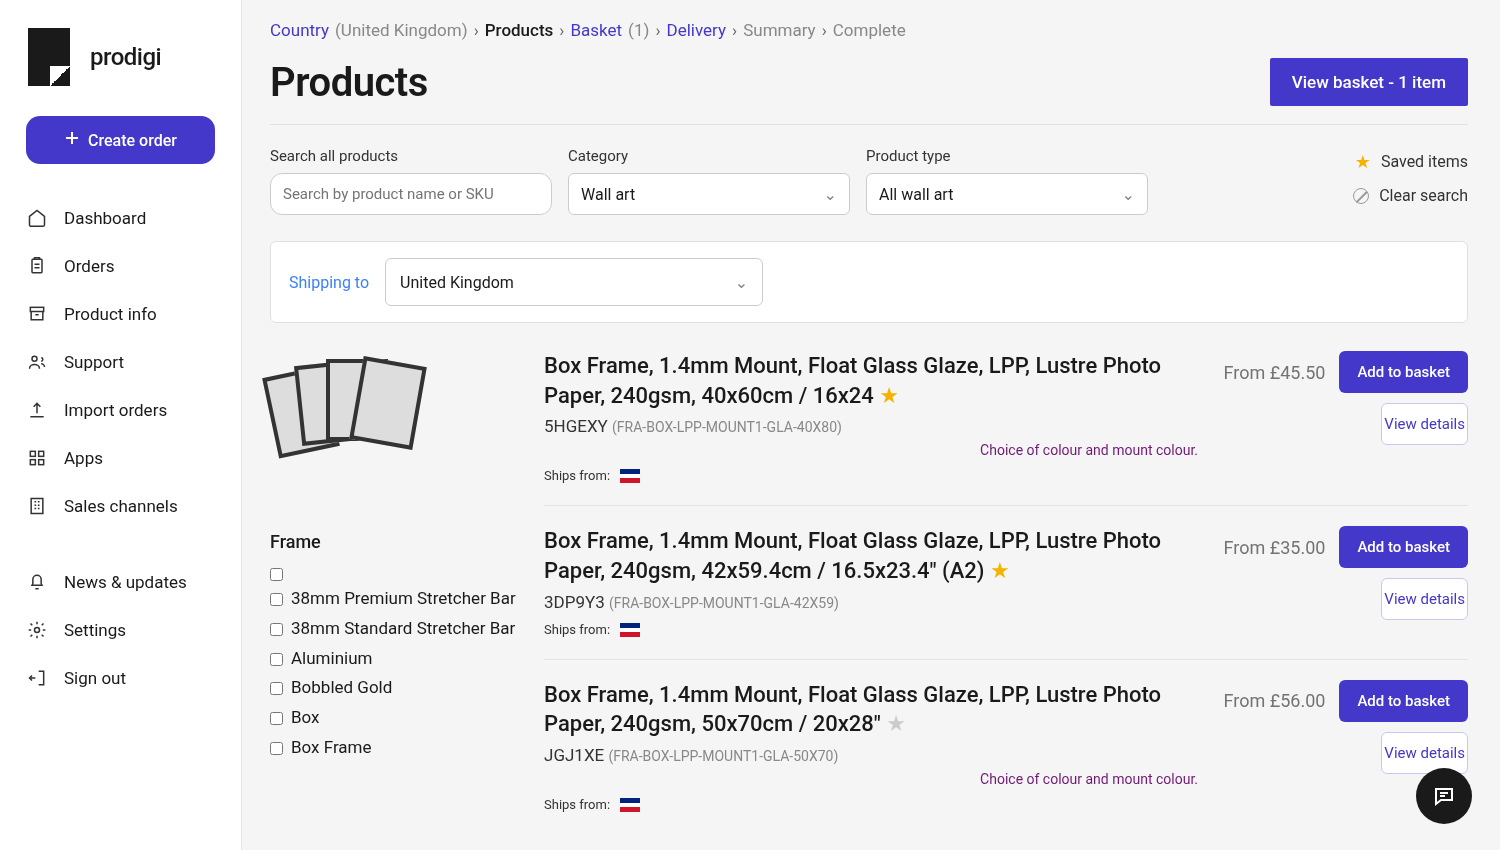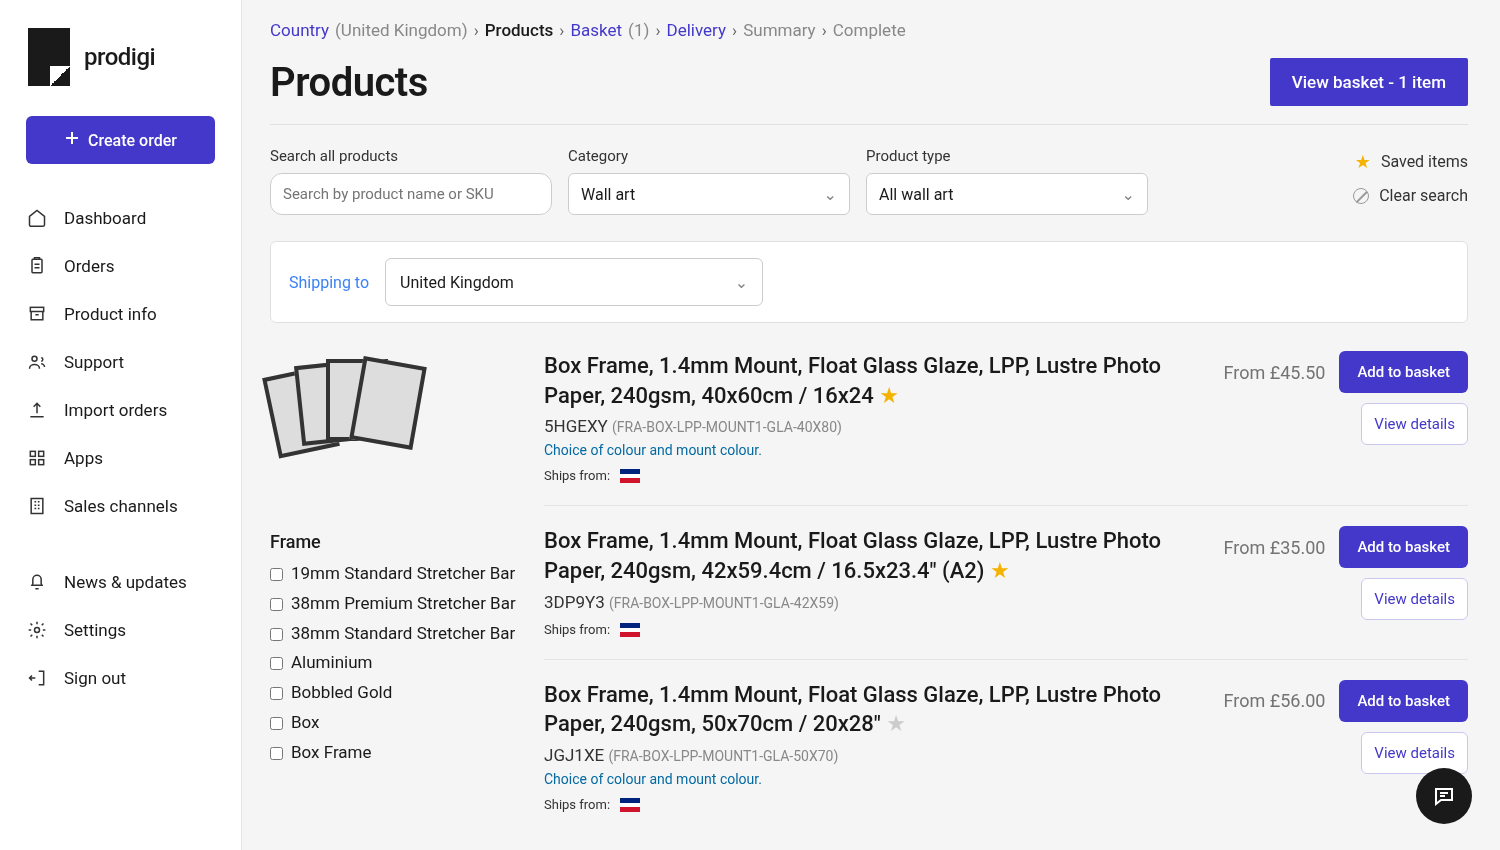--- a/index.html
+++ b/index.html
@@ -1,24 +1,24 @@
 <!DOCTYPE html>
 <html><head>
   <meta charset="utf-8">
   <style>
     * { margin: 0; padding: 0; box-sizing: border-box; font-family: -apple-system, BlinkMacSystemFont, "Segoe UI", Roboto, sans-serif; }
     body { display: flex; background: #f5f5f5; height: 850px; width: 1500px; overflow: hidden; color: #1a1a1a; }
     
     
     .sidebar { width: 242px; background: #fff; border-right: 1px solid #e5e5e5; display: flex; flex-direction: column; padding: 28px 0 20px 0; }
-    .logo-wrap { padding: 0 28px 30px 28px; display: flex; align-items: center; gap: 14px; }
+    .logo-wrap { padding: 0 28px 30px 28px; display: flex; align-items: center; gap: 20px; }
     .logo-mark { width: 42px; height: 58px; background: #1a1a1a; position: relative; }
     .logo-mark::after { content: ""; position: absolute; bottom: 0; right: 0; width: 20px; height: 20px; background: linear-gradient(135deg, #fff 50%, transparent 50%); }
     .logo-text { font-size: 24px; font-weight: 500; letter-spacing: -0.5px; }
-    .create-order { margin: 0 26px 30px 26px; background: #4338ca; color: #fff; border: none; border-radius: 6px; padding: 14px 20px; font-size: 16px; font-weight: 500; display: flex; align-items: center; justify-content: center; gap: 8px; cursor: pointer; }
+    .create-order { margin: 0 26px 30px 26px; background: #4338ca; color: #fff; border: none; border-radius: 14px; padding: 14px 20px; font-size: 16px; font-weight: 500; display: flex; align-items: center; justify-content: center; gap: 8px; cursor: pointer; }
     .nav { flex: 1; }
     .nav-item { display: flex; align-items: center; gap: 16px; padding: 13px 26px; font-size: 17px; color: #1a1a1a; cursor: pointer; }
     .nav-gap { height: 28px; }
     .nav-item .icon { width: 22px; height: 22px; display: flex; align-items: center; justify-content: center; flex-shrink: 0; }
     
     
     .main { flex: 1; padding: 20px 32px 0 28px; overflow-y: auto; }
     .breadcrumb { font-size: 17px; margin-bottom: 18px; display: flex; flex-wrap: wrap; gap: 6px; align-items: center; }
     .breadcrumb a { color: #4338ca; text-decoration: none; }
     .breadcrumb .sep { color: #666; }
@@ -59,29 +59,29 @@
     .facet-item input { margin-top: 6px; }
     
     .results { flex: 1; }
     .product { border-bottom: 1px solid #e4e4e4; padding: 0 0 22px 0; margin-bottom: 20px; display: flex; gap: 20px; }
     .product:last-child { border-bottom: none; }
     .pinfo { flex: 1; }
     .pname { font-size: 22px; font-weight: 500; line-height: 1.35; margin-bottom: 6px; display: inline; }
     .psku-row { margin-top: 6px; }
     .psku { font-size: 17px; color: #333; }
     .psku-code { font-size: 14px; color: #888; }
-    .pchoice { font-size: 14px; color: #0369a1; margin-top: 6px; }
+    .pchoice { font-size: 14px; color: #701a75; margin-top: 6px; text-align: right; }
     .pships { font-size: 13px; color: #333; margin-top: 10px; display: flex; align-items: flex-end; gap: 10px; }
     .flag { width: 20px; height: 14px; display: inline-block; background: linear-gradient(0deg, #cf142b 33%, #fff 33%, #fff 66%, #00247d 66%); position: relative; }
     
     .pactions { width: 250px; display: flex; flex-direction: column; align-items: flex-end; gap: 10px; }
     .price-row { display: flex; align-items: center; justify-content: flex-end; gap: 14px; width: 100%; }
     .price { font-size: 18px; color: #737373; }
     .add-btn { background: #4338ca; color: #fff; border: none; border-radius: 6px; padding: 12px 18px; font-size: 15px; font-weight: 500; cursor: pointer; }
-    .view-btn { background: #fff; color: #4338ca; border: 1px solid #c7c7f0; border-radius: 6px; padding: 11px 12px; font-size: 15px; cursor: pointer; }
+    .view-btn { background: #fff; color: #4338ca; border: 1px solid #c7c7f0; border-radius: 6px; padding: 11px 2px; font-size: 15px; cursor: pointer; }
     
     .chat-bubble { position: fixed; right: 28px; bottom: 26px; width: 56px; height: 56px; background: #1a1a1a; border-radius: 50%; display: flex; align-items: center; justify-content: center; cursor: pointer; }
     .chat-bubble svg { stroke: #fff; }
     
     .chevron { color: #888; }
     .cancel-icon { width:16px; height:16px; border:1.5px solid #999; border-radius:50%; position:relative; display:inline-block; }
     .cancel-icon::after { content:""; position:absolute; width:110%; height:1.5px; background:#999; top:50%; left:-5%; transform:rotate(-45deg); }
   </style>
 </head>
 <body>
@@ -259,21 +259,20 @@
       <div class="thumb">
         <div class="frame f1"></div>
           <div class="frame f2"></div>
           <div class="frame f3"></div>
           <div class="frame f4"></div>
       </div>
       <div class="facet-title">Frame</div>
       <div id="facets">
           <label class="facet-item">
             <input type="checkbox" style="">
-            <span>19mm Standard Stretcher Bar</span>
           </label>
           <label class="facet-item">
             <input type="checkbox" style="">
             <span>38mm Premium Stretcher Bar</span>
           </label>
           <label class="facet-item">
             <input type="checkbox" style="">
             <span>38mm Standard Stretcher Bar</span>
           </label>
           <label class="facet-item">

